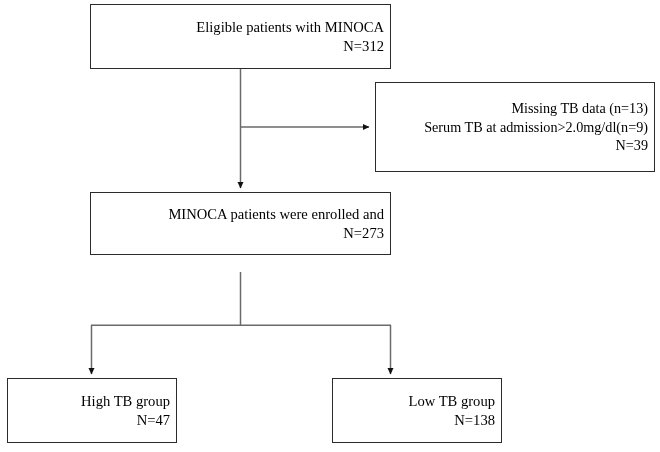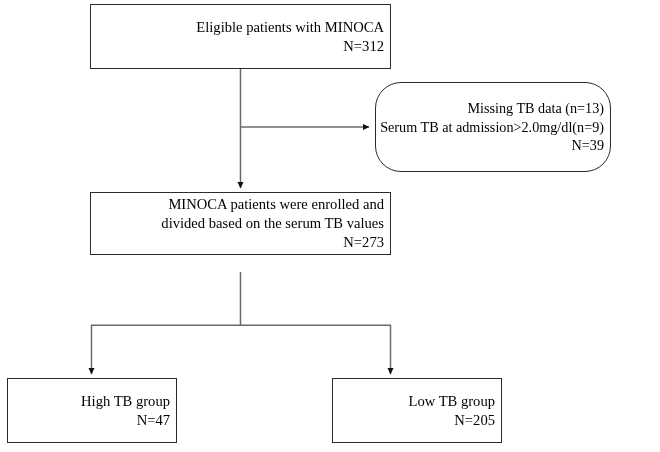--- a/index.html
+++ b/index.html
@@ -40,21 +40,21 @@
     line-height: 1.30;
     font-size: 14.6px;
     padding: 2px 6px;
   }
   .node .line {
     display: block;
     white-space: nowrap;
   }
   
   #node-eligible   { left: 90px;  top: 4px;   width: 301px; height: 65px; }
-  #node-excluded   { left: 375px; top: 82px;  width: 236px; height: 90px; font-size: 14.2px; border-radius: 26px; }
+  #node-excluded   { left: 375px; top: 82px;  width: 280px; height: 90px; font-size: 14.2px; }
   #node-enrolled   { left: 90px;  top: 192px; width: 301px; height: 63px; }
   #node-high-tb    { left: 7px;   top: 378px; width: 170px; height: 65px; }
   #node-low-tb     { left: 307px; top: 378px; width: 170px; height: 65px; margin-left: 25px; }
 </style>
 </head>
 <body>
 
 <div id="flow-root">
 
   <svg id="flow-svg" viewBox="0 0 660 452" xmlns="http://www.w3.org/2000/svg">
@@ -80,27 +80,26 @@
   </div>
 
   <div class="node" id="node-excluded">
     <span class="line">Missing TB data (n=13)</span>
     <span class="line">Serum TB at admission&gt;2.0mg/dl(n=9)</span>
     <span class="line">N=39</span>
   </div>
 
   <div class="node" id="node-enrolled">
     <span class="line">MINOCA patients were enrolled and</span>
-    <span class="line">divided based on the serum TB values</span>
     <span class="line">N=273</span>
   </div>
 
   <div class="node" id="node-high-tb">
     <span class="line">High TB group</span>
     <span class="line">N=47</span>
   </div>
 
   <div class="node" id="node-low-tb">
     <span class="line">Low TB group</span>
-    <span class="line">N=205</span>
+    <span class="line">N=138</span>
   </div>
 
 </div>
 
 </body></html>

